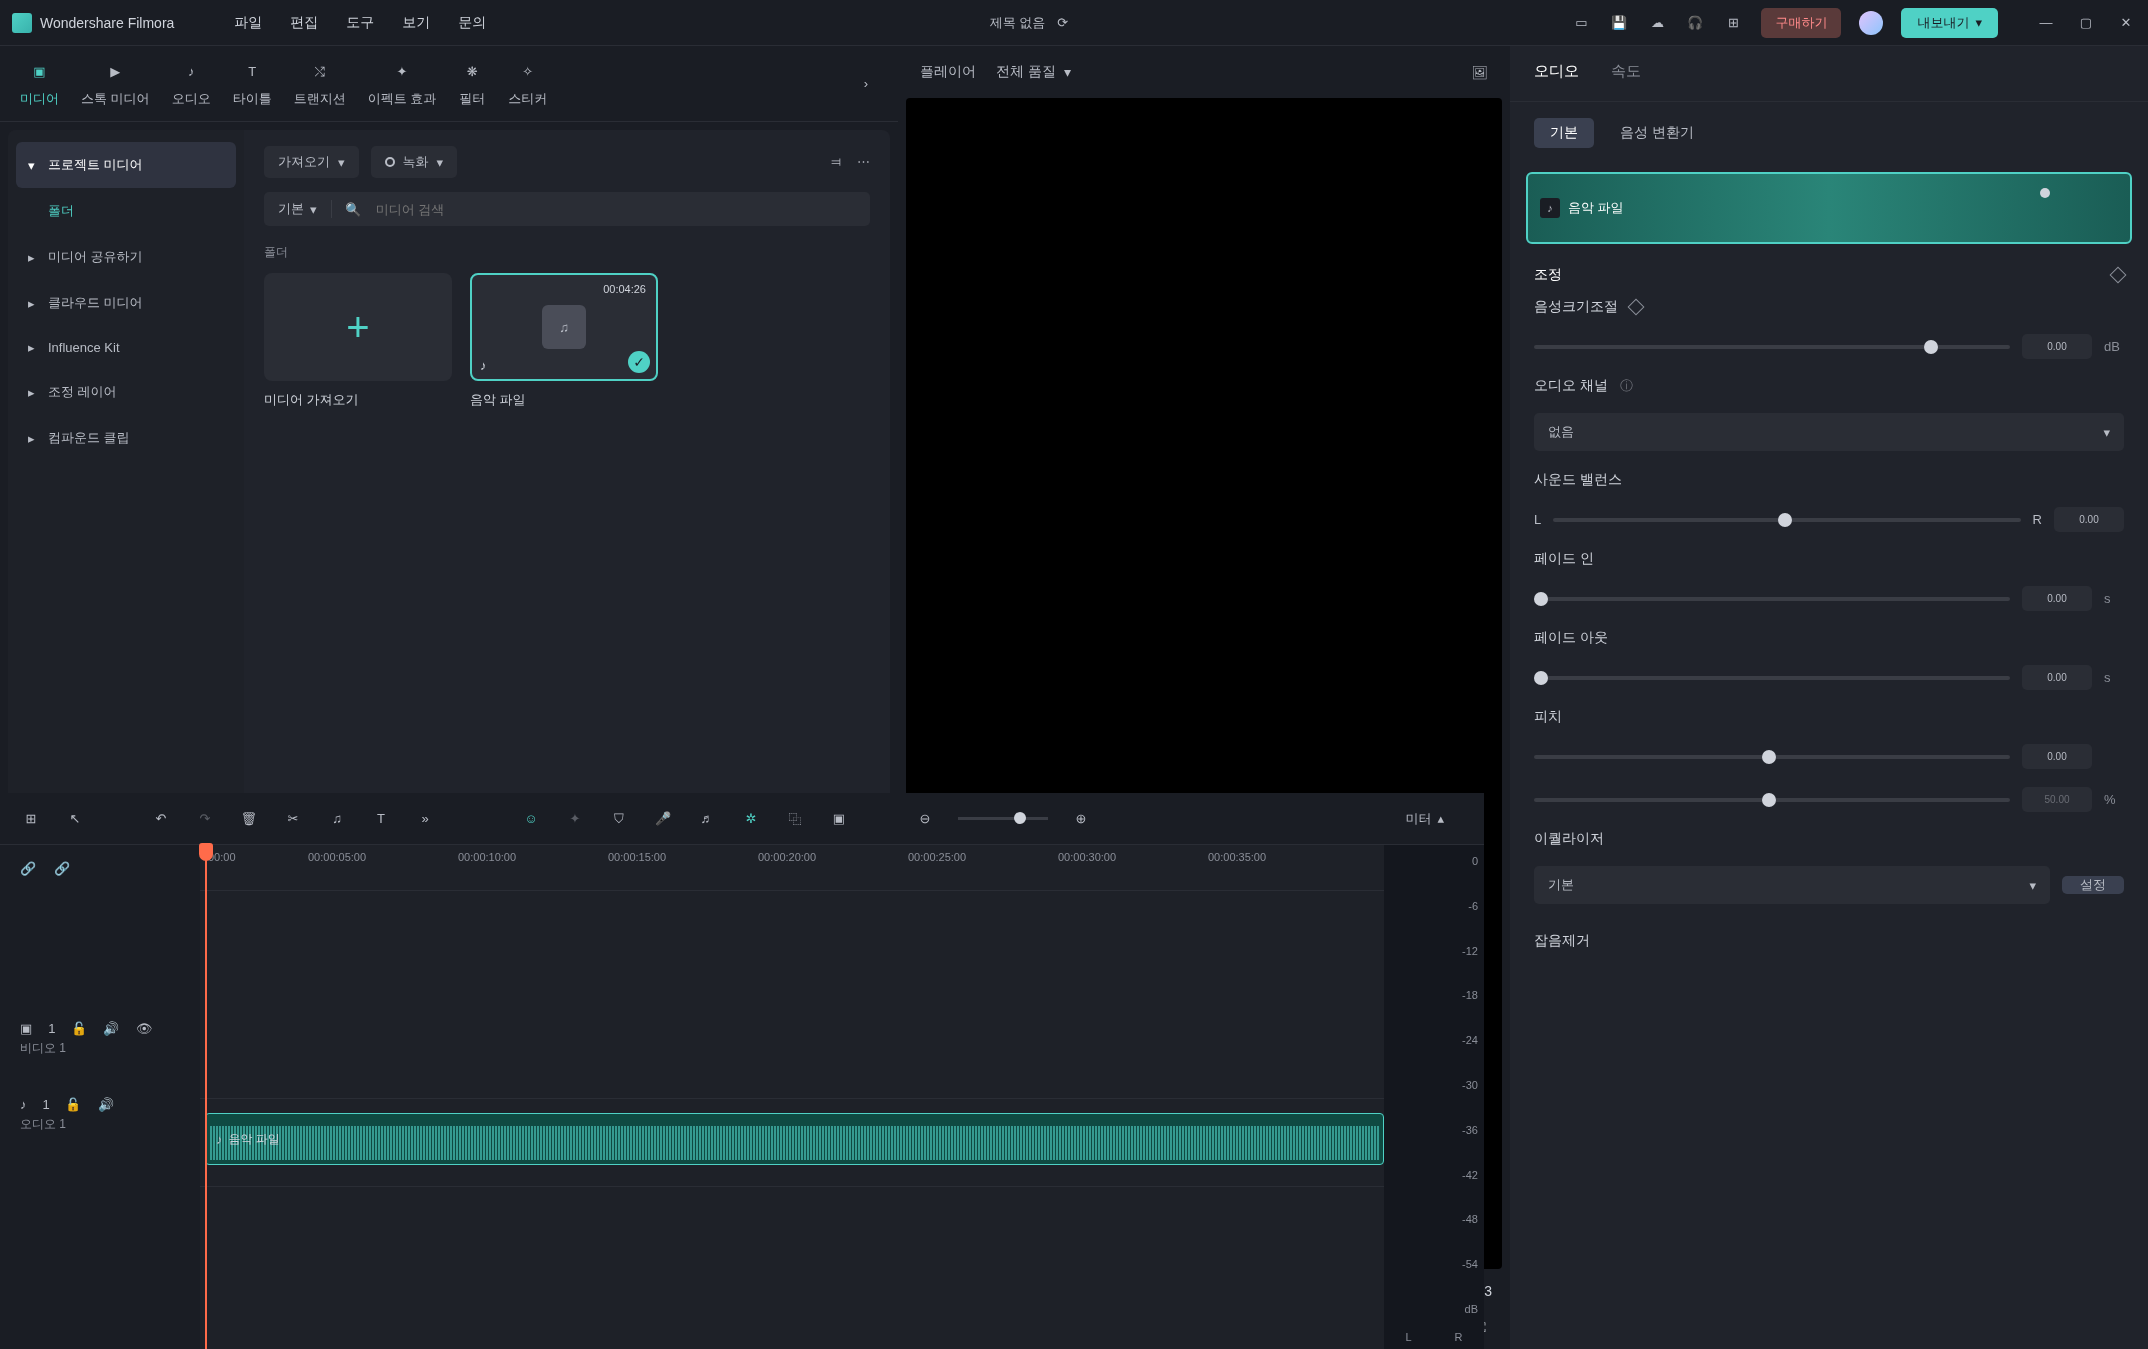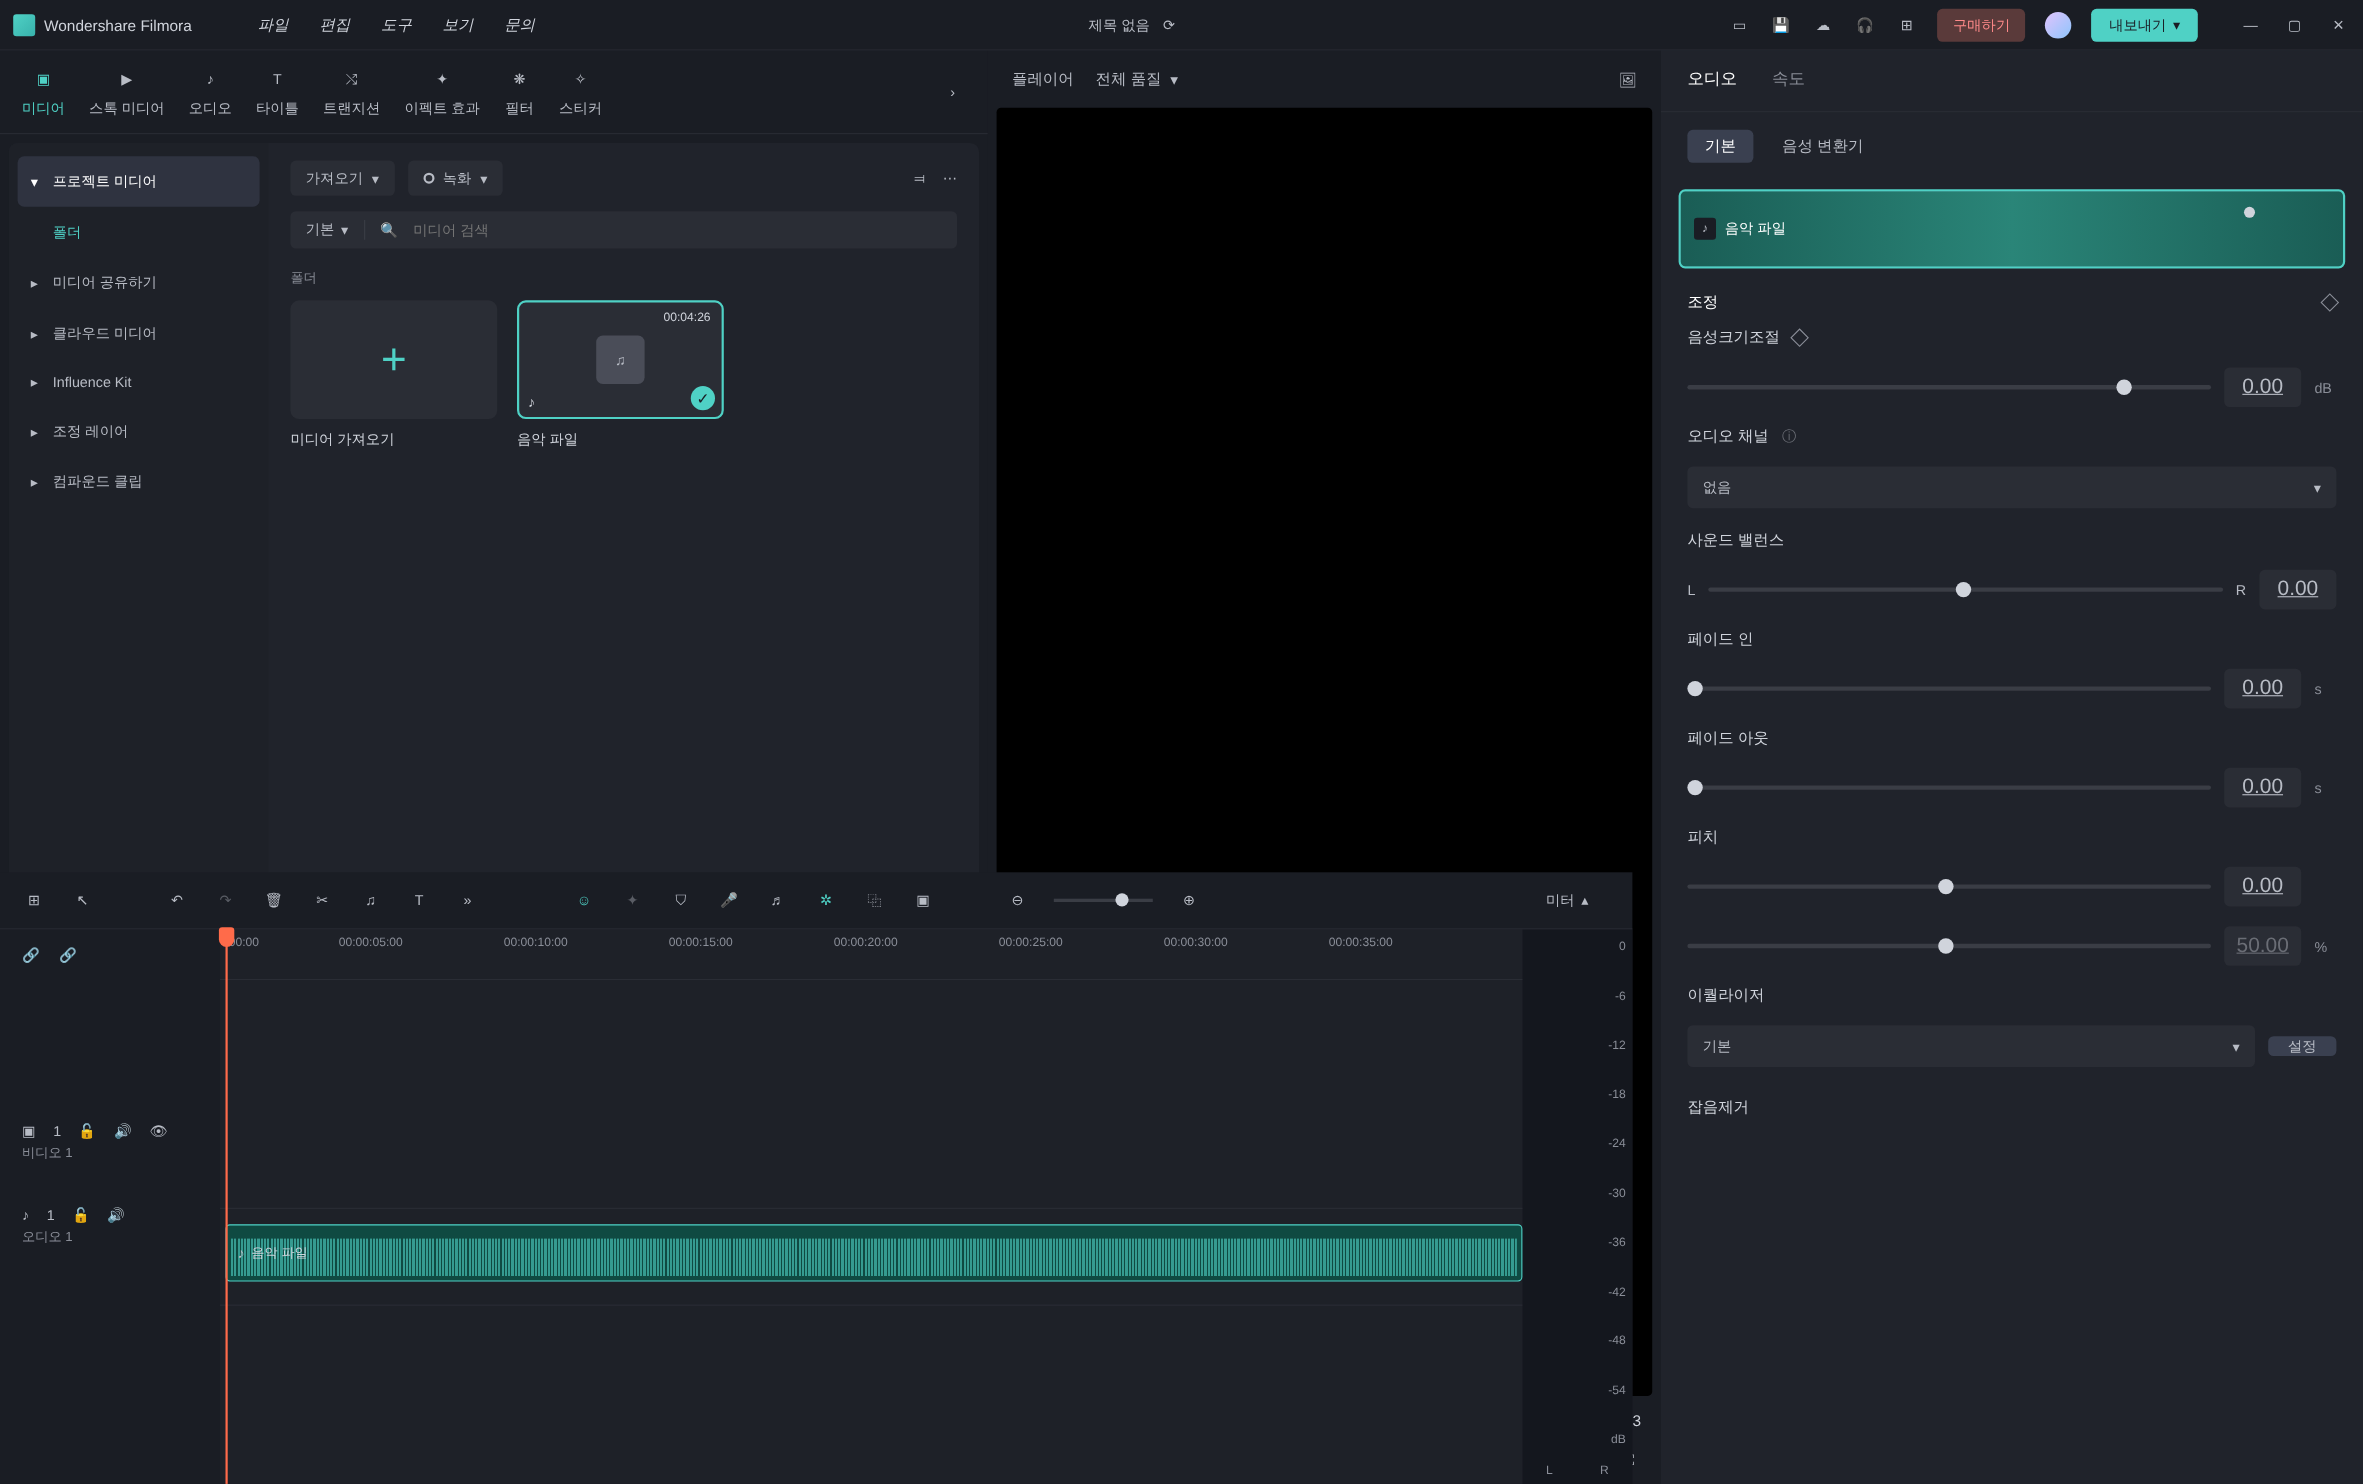--- a/index.html
+++ b/index.html
@@ -3,21 +3,21 @@
 <meta charset="utf-8">
 <style>
 * { margin: 0; padding: 0; box-sizing: border-box; font-family: -apple-system, BlinkMacSystemFont, "Segoe UI", sans-serif; }
 body { background: #1a1d24; color: #b8bcc5; font-size: 13px; overflow: hidden; width: 2148px; height: 1349px; transform-origin: top left; }
 
 
 .titlebar { height: 46px; background: #1a1d24; display: flex; align-items: center; padding: 0 12px; border-bottom: 1px solid #2a2d35; }
 .titlebar .logo { display: flex; align-items: center; gap: 8px; color: #d0d4dc; font-size: 14px; }
 .titlebar .logo-icon { width: 20px; height: 20px; background: linear-gradient(135deg, #4fd1c5, #38b2ac); border-radius: 3px; }
 .titlebar .menus { display: flex; gap: 28px; margin-left: 60px; color: #d0d4dc; font-size: 14px; }
-.titlebar .menus span { cursor: pointer; font-style: italic; }
+.titlebar .menus span { cursor: pointer; }
 .titlebar .center-title { flex: 1; display: flex; justify-content: center; align-items: center; gap: 12px; color: #b8bcc5; }
 .titlebar .right-icons { display: flex; align-items: center; gap: 18px; }
 .titlebar .icon-btn { width: 20px; height: 20px; display: flex; align-items: center; justify-content: center; cursor: pointer; color: #b8bcc5; }
 .titlebar .buy-btn { background: #5a3a3a; color: #ff8a8a; padding: 6px 14px; border-radius: 5px; font-size: 13px; }
 .titlebar .avatar { width: 24px; height: 24px; border-radius: 50%; background: linear-gradient(135deg, #e0c3fc, #8ec5fc); }
 .titlebar .export-btn { background: #4fd1c5; color: #1a1d24; padding: 6px 16px; border-radius: 5px; font-size: 13px; display: flex; align-items: center; gap: 6px; }
 .titlebar .win-ctrls { display: flex; gap: 20px; margin-left: 20px; }
 
 
 .main { display: flex; height: calc(100% - 42px); }
@@ -86,21 +86,21 @@
 .right-panel .r-subtab.active { background: #3a4050; color: #fff; }
 .waveform-preview { margin: 8px 16px; height: 72px; background: linear-gradient(to right, #1a5d55 0%, #2a8578 50%, #1a5d55 100%); border: 2px solid #4fd1c5; border-radius: 6px; position: relative; display: flex; align-items: center; padding: 0 12px; gap: 8px; }
 .waveform-preview .wf-ico { width: 20px; height: 20px; background: #1a1d24; border-radius: 3px; display: flex; align-items: center; justify-content: center; font-size: 11px; }
 .waveform-preview .wf-dot { position: absolute; right: 80px; top: 14px; width: 10px; height: 10px; background: #d0d4dc; border-radius: 50%; }
 .r-section { padding: 14px 24px; }
 .r-section .r-head { display: flex; align-items: center; justify-content: space-between; font-size: 14px; color: #fff; margin-bottom: 14px; }
 .r-row { display: flex; align-items: center; gap: 12px; margin-bottom: 18px; }
 .r-row .r-label { font-size: 14px; color: #d0d4dc; flex-shrink: 0; }
 .r-slider { flex: 1; height: 4px; background: #3a3d45; border-radius: 2px; position: relative; }
 .r-slider .r-dot { width: 14px; height: 14px; background: #d0d4dc; border-radius: 50%; position: absolute; top: -5px; }
-.r-val { width: 70px; background: #2a2d35; border-radius: 5px; padding: 7px 0; text-align: center; font-size: 19px; text-decoration: underline; }
+.r-val { width: 70px; background: #2a2d35; border-radius: 5px; padding: 7px 0; text-align: center; font-size: 10px; }
 .r-unit { font-size: 13px; color: #8a8e98; width: 20px; }
 .r-select { background: #2a2d35; border-radius: 5px; padding: 10px 14px; display: flex; align-items: center; justify-content: space-between; cursor: pointer; }
 .r-toggle { width: 36px; height: 20px; background: #3a3d45; border-radius: 10px; position: relative; }
 .r-toggle .knob { width: 16px; height: 16px; background: #8a8e98; border-radius: 50%; position: absolute; top: 2px; left: 2px; }
 .r-btn { background: #3a4050; padding: 0 18px; border-radius: 5px; font-size: 13px; cursor: pointer; }
 .r-footer { display: flex; justify-content: space-between; padding: 14px 24px; }
 .diamond { width: 12px; height: 12px; border: 1.5px solid #8a8e98; transform: rotate(45deg); }
 
 
 .timeline-wrap { position: absolute; bottom: 0; left: 0; width: 1484px; height: 556px; background: #1a1d24; display: flex; flex-direction: column; }

